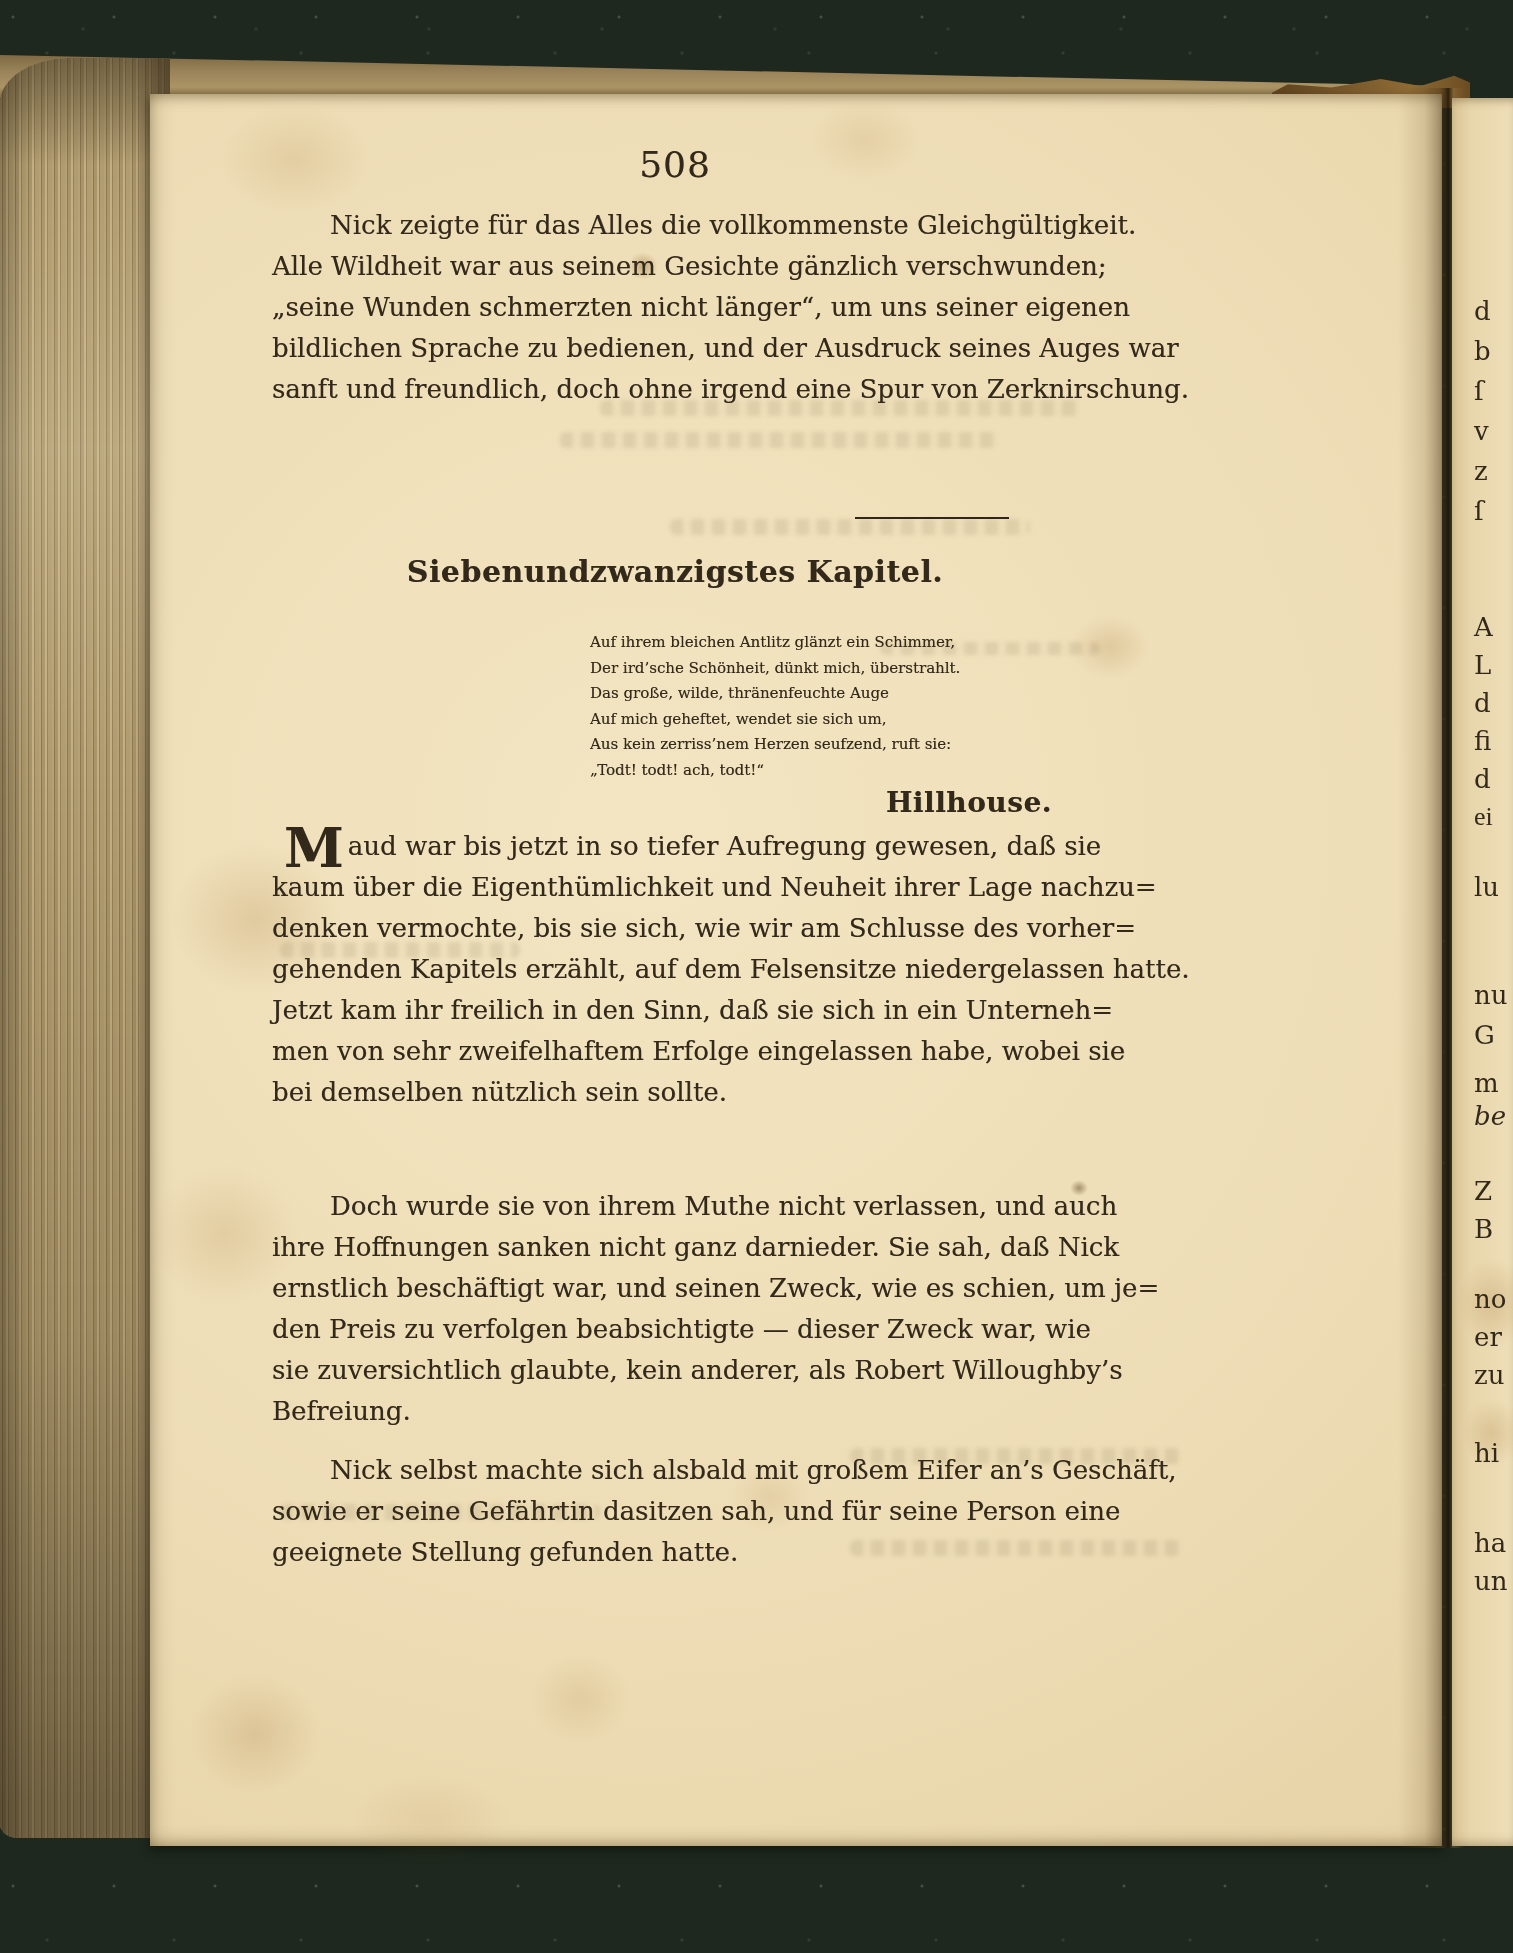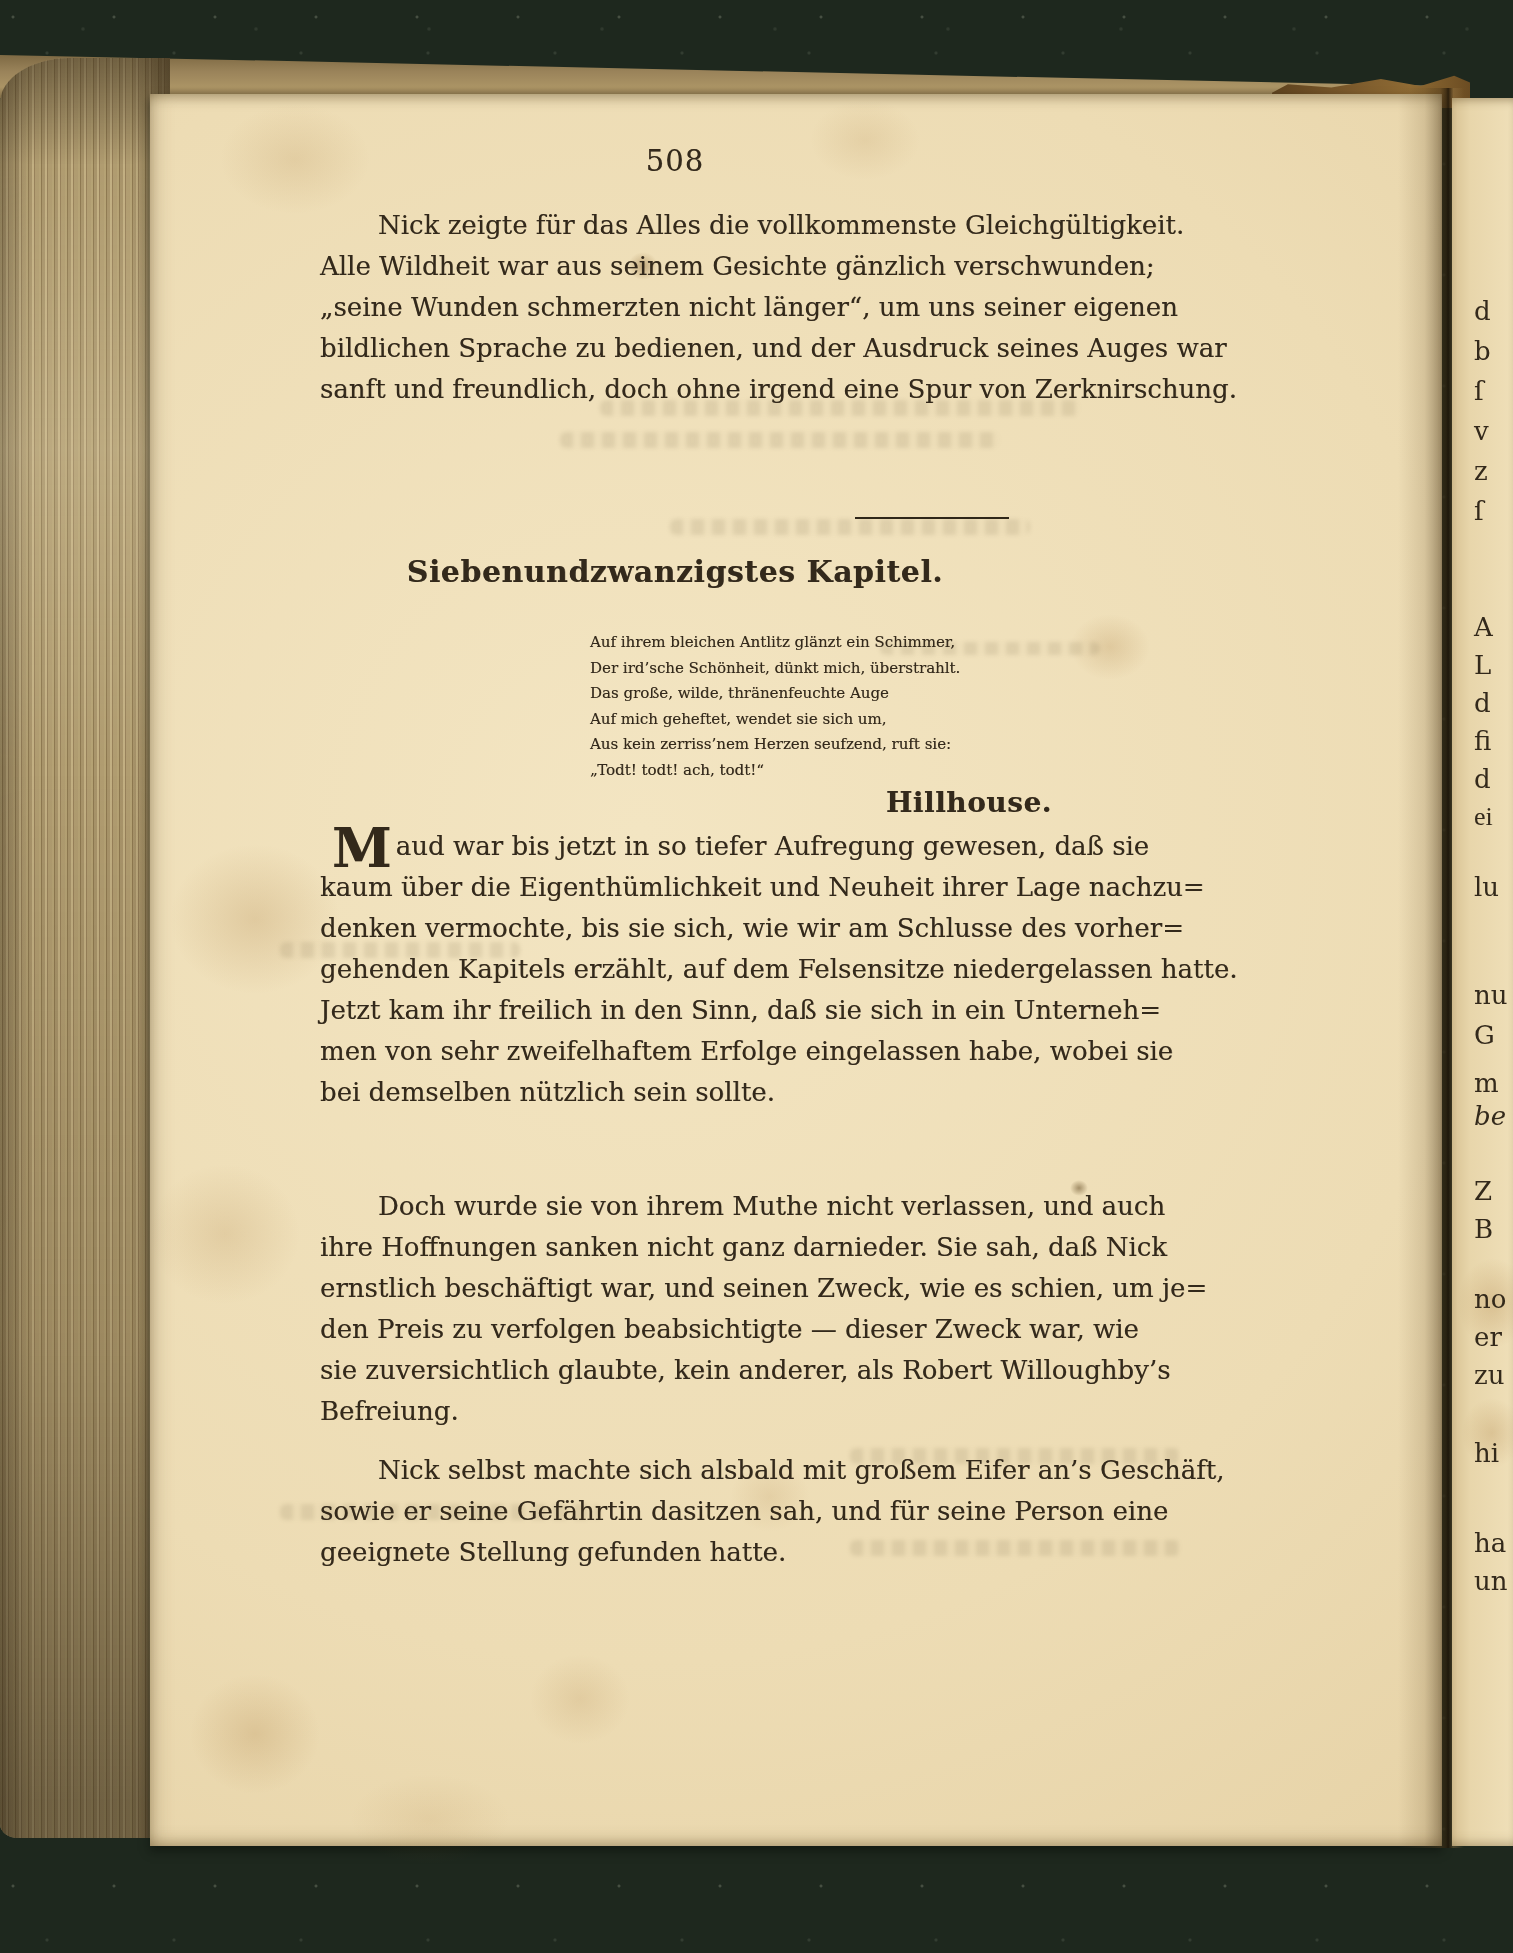--- a/index.html
+++ b/index.html
@@ -54,22 +54,22 @@
   
   #facing{
     position:absolute;left:1452px;top:98px;width:61px;height:1748px;
     background:linear-gradient(90deg,#d8c394 0%,#e8d6ab 30%,#efdfb8 100%);
     box-shadow:inset 0 8px 10px -6px rgba(95,75,40,0.5), inset 0 -10px 12px -8px rgba(95,75,40,0.45);
   }
   #facing .frag{position:absolute;left:22px;font-size:26px;color:#33291b;white-space:nowrap;}
 
   
   .ink{color:#33291b;text-shadow:0.3px 0.3px 0 rgba(51,41,27,0.45);}
-  #pagenum{position:absolute;left:122px;top:50px;width:806px;text-align:center;font-size:29px;letter-spacing:1px;}
-  .para{position:absolute;left:122px;width:806px;font-size:26px;margin-left:48px;}
+  #pagenum{position:absolute;left:122px;top:50px;width:806px;text-align:center;font-size:36px;letter-spacing:1px;}
+  .para{position:absolute;left:122px;width:806px;font-size:26px;}
   .t-line{height:41px;line-height:41px;text-align:justify;text-align-last:justify;white-space:nowrap;}
   .t-line.nojust{text-align-last:left;}
   .t-line.indent{text-indent:58px;}
   #para-intro{top:111px;}
   #rule{position:absolute;left:705px;top:423px;width:154px;height:2px;background:#2f2719;}
   #heading{position:absolute;left:122px;top:460px;width:806px;text-align:center;font-size:30px;font-weight:bold;letter-spacing:0.5px;}
   #epigraph{position:absolute;left:440px;top:536px;width:470px;font-size:15px;}
   #epigraph .t-line{height:25.5px;line-height:25.5px;text-align:left;text-align-last:left;}
   #attribution{position:absolute;left:440px;top:692px;width:462px;text-align:right;font-size:28px;font-weight:bold;letter-spacing:0.5px;}
   #para-0{top:732px;}

